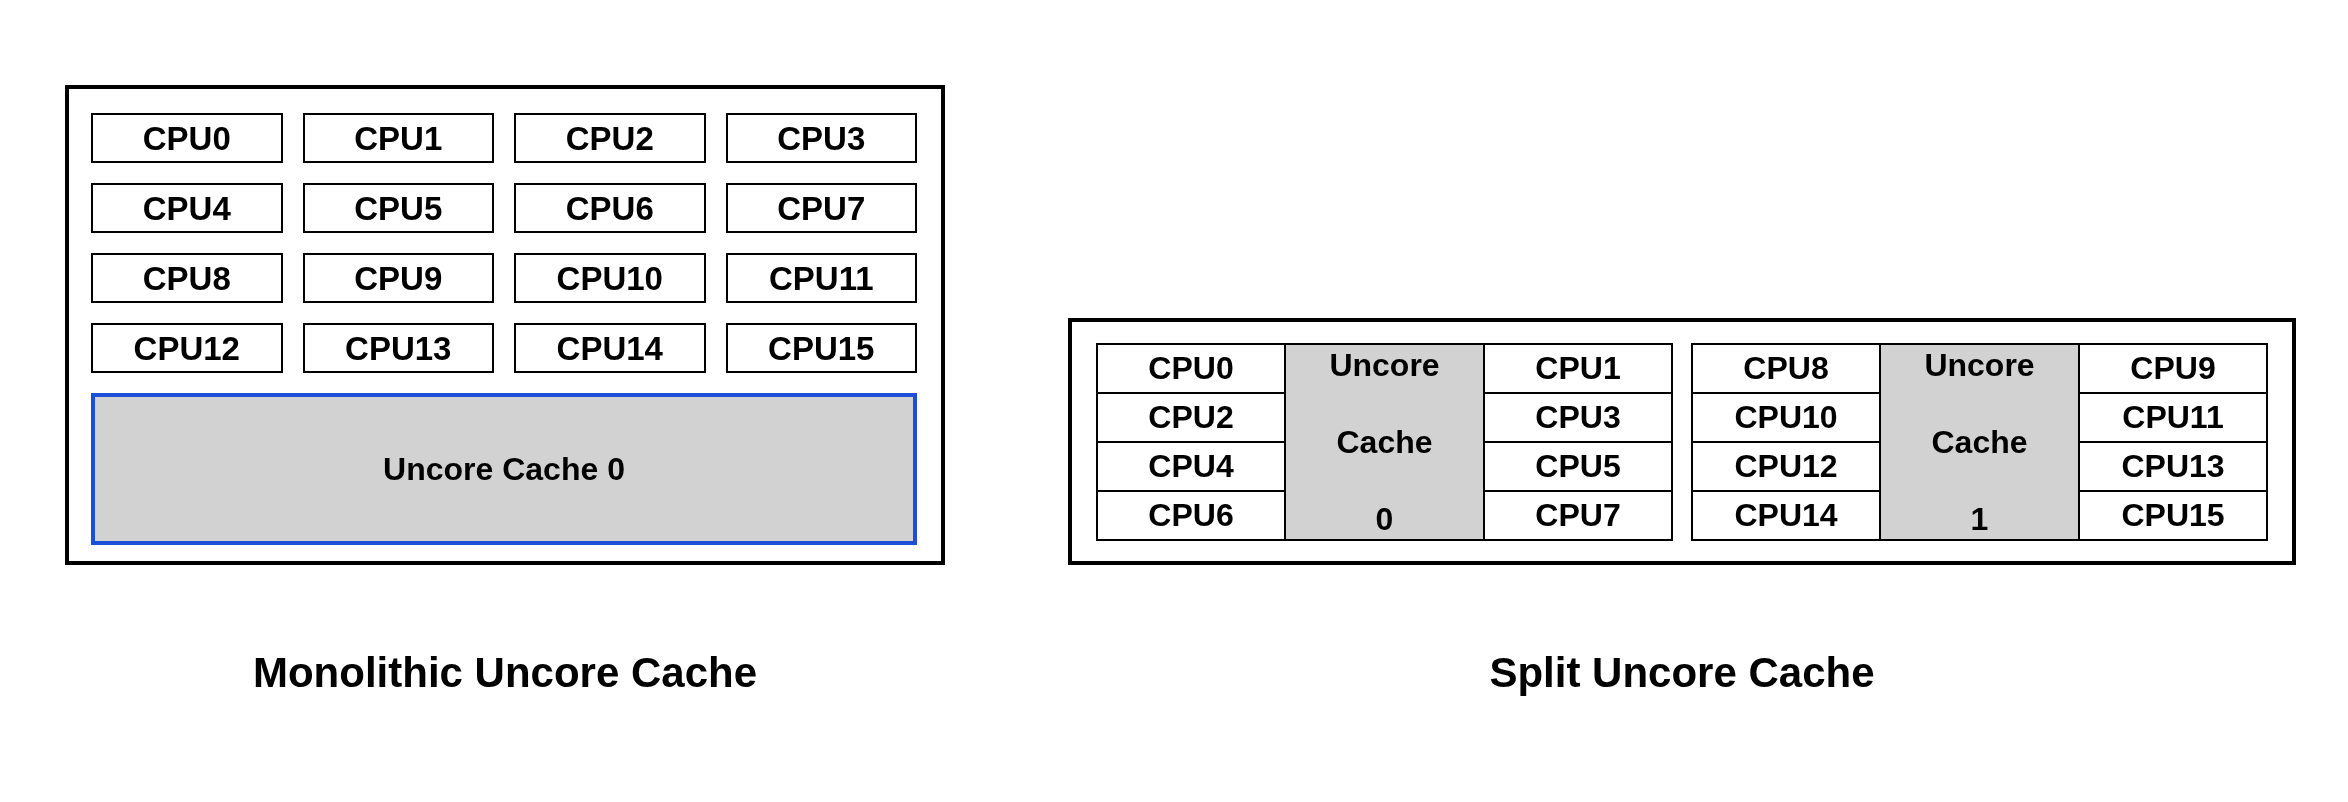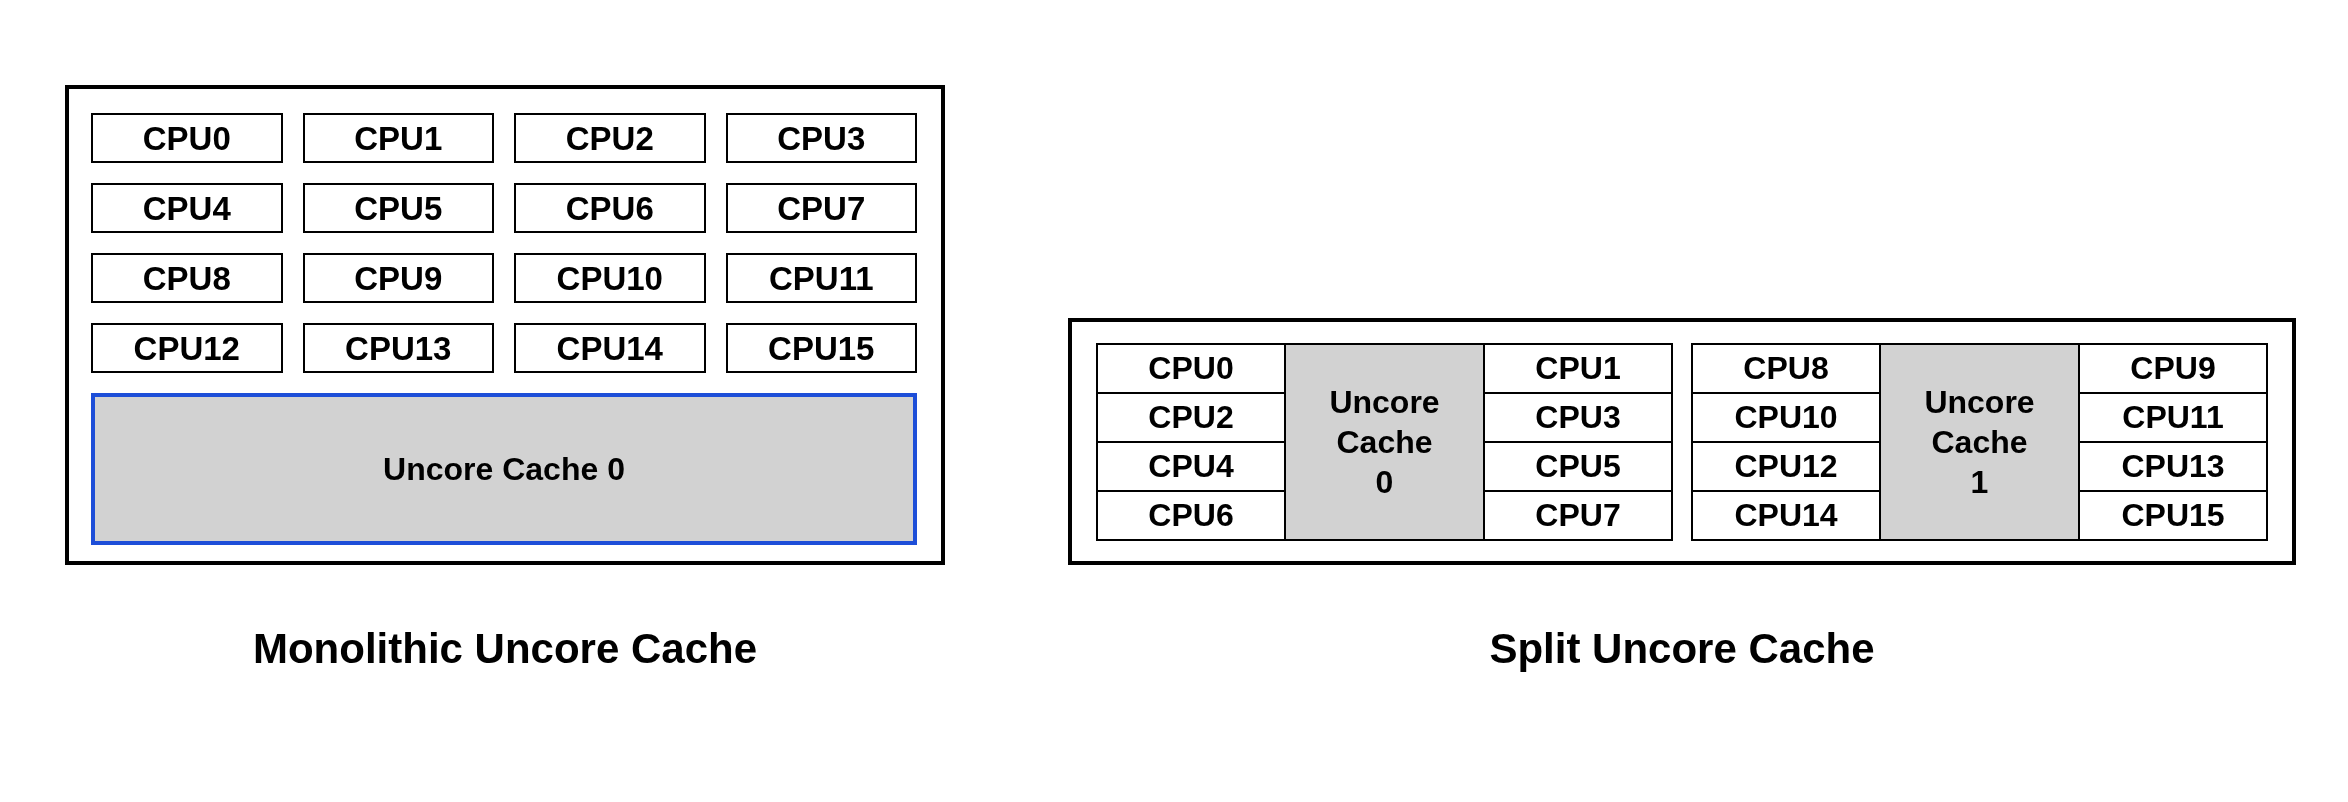--- a/index.html
+++ b/index.html
@@ -90,30 +90,30 @@
   .cpu-cell + .cpu-cell { border-top: 0; }
   .uncore-col {
     flex: 1 1 auto;
     background: #d2d2d2;
     border-top: 2px solid #000000;
     border-bottom: 2px solid #000000;
     box-sizing: border-box;
     display: flex;
     flex-direction: column;
     align-items: center;
-    justify-content: center;
+    justify-content: space-between;
     font-size: 32px;
     line-height: 40px;
     text-align: center;
   }
 
   
   .caption {
     position: absolute;
-    top: 626px;
+    top: 650px;
     font-size: 42px;
     font-weight: bold;
     text-align: center;
     line-height: 1.1;
   }
   .caption.mono  { left: 65px;   width: 880px;  }
   .caption.split { left: 1068px; width: 1228px; }
 </style>
 </head>
 <body>

